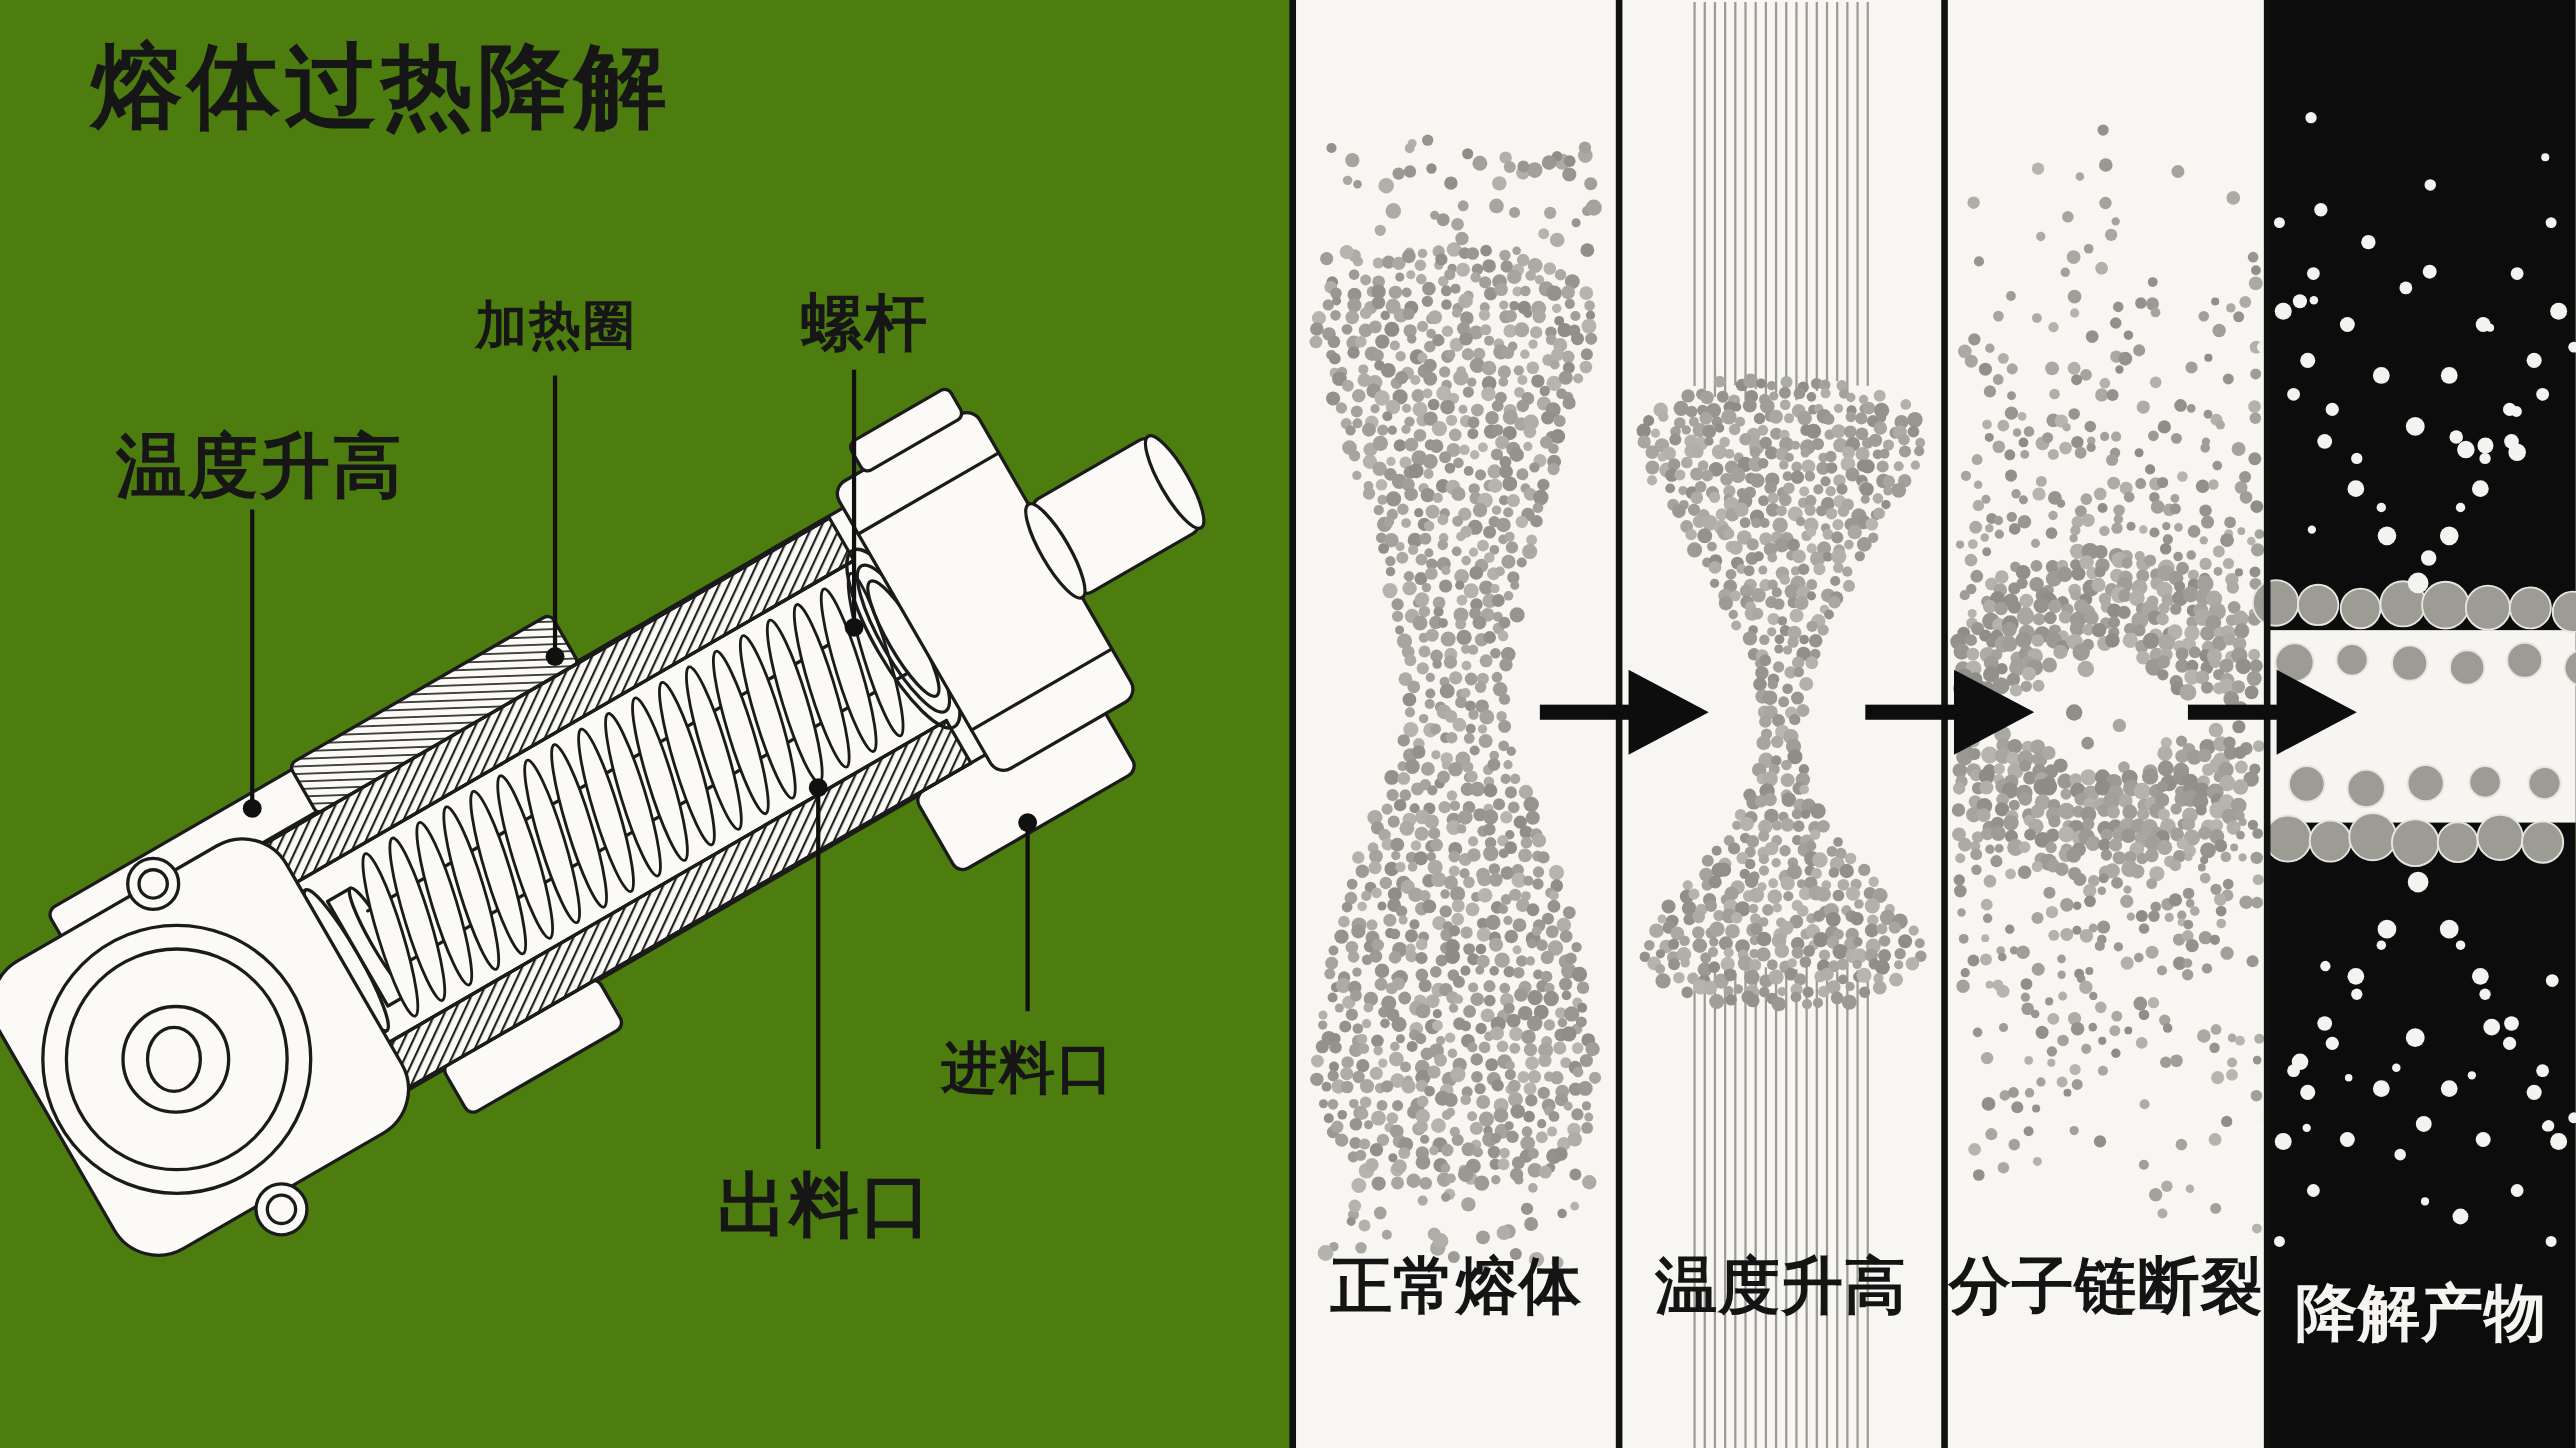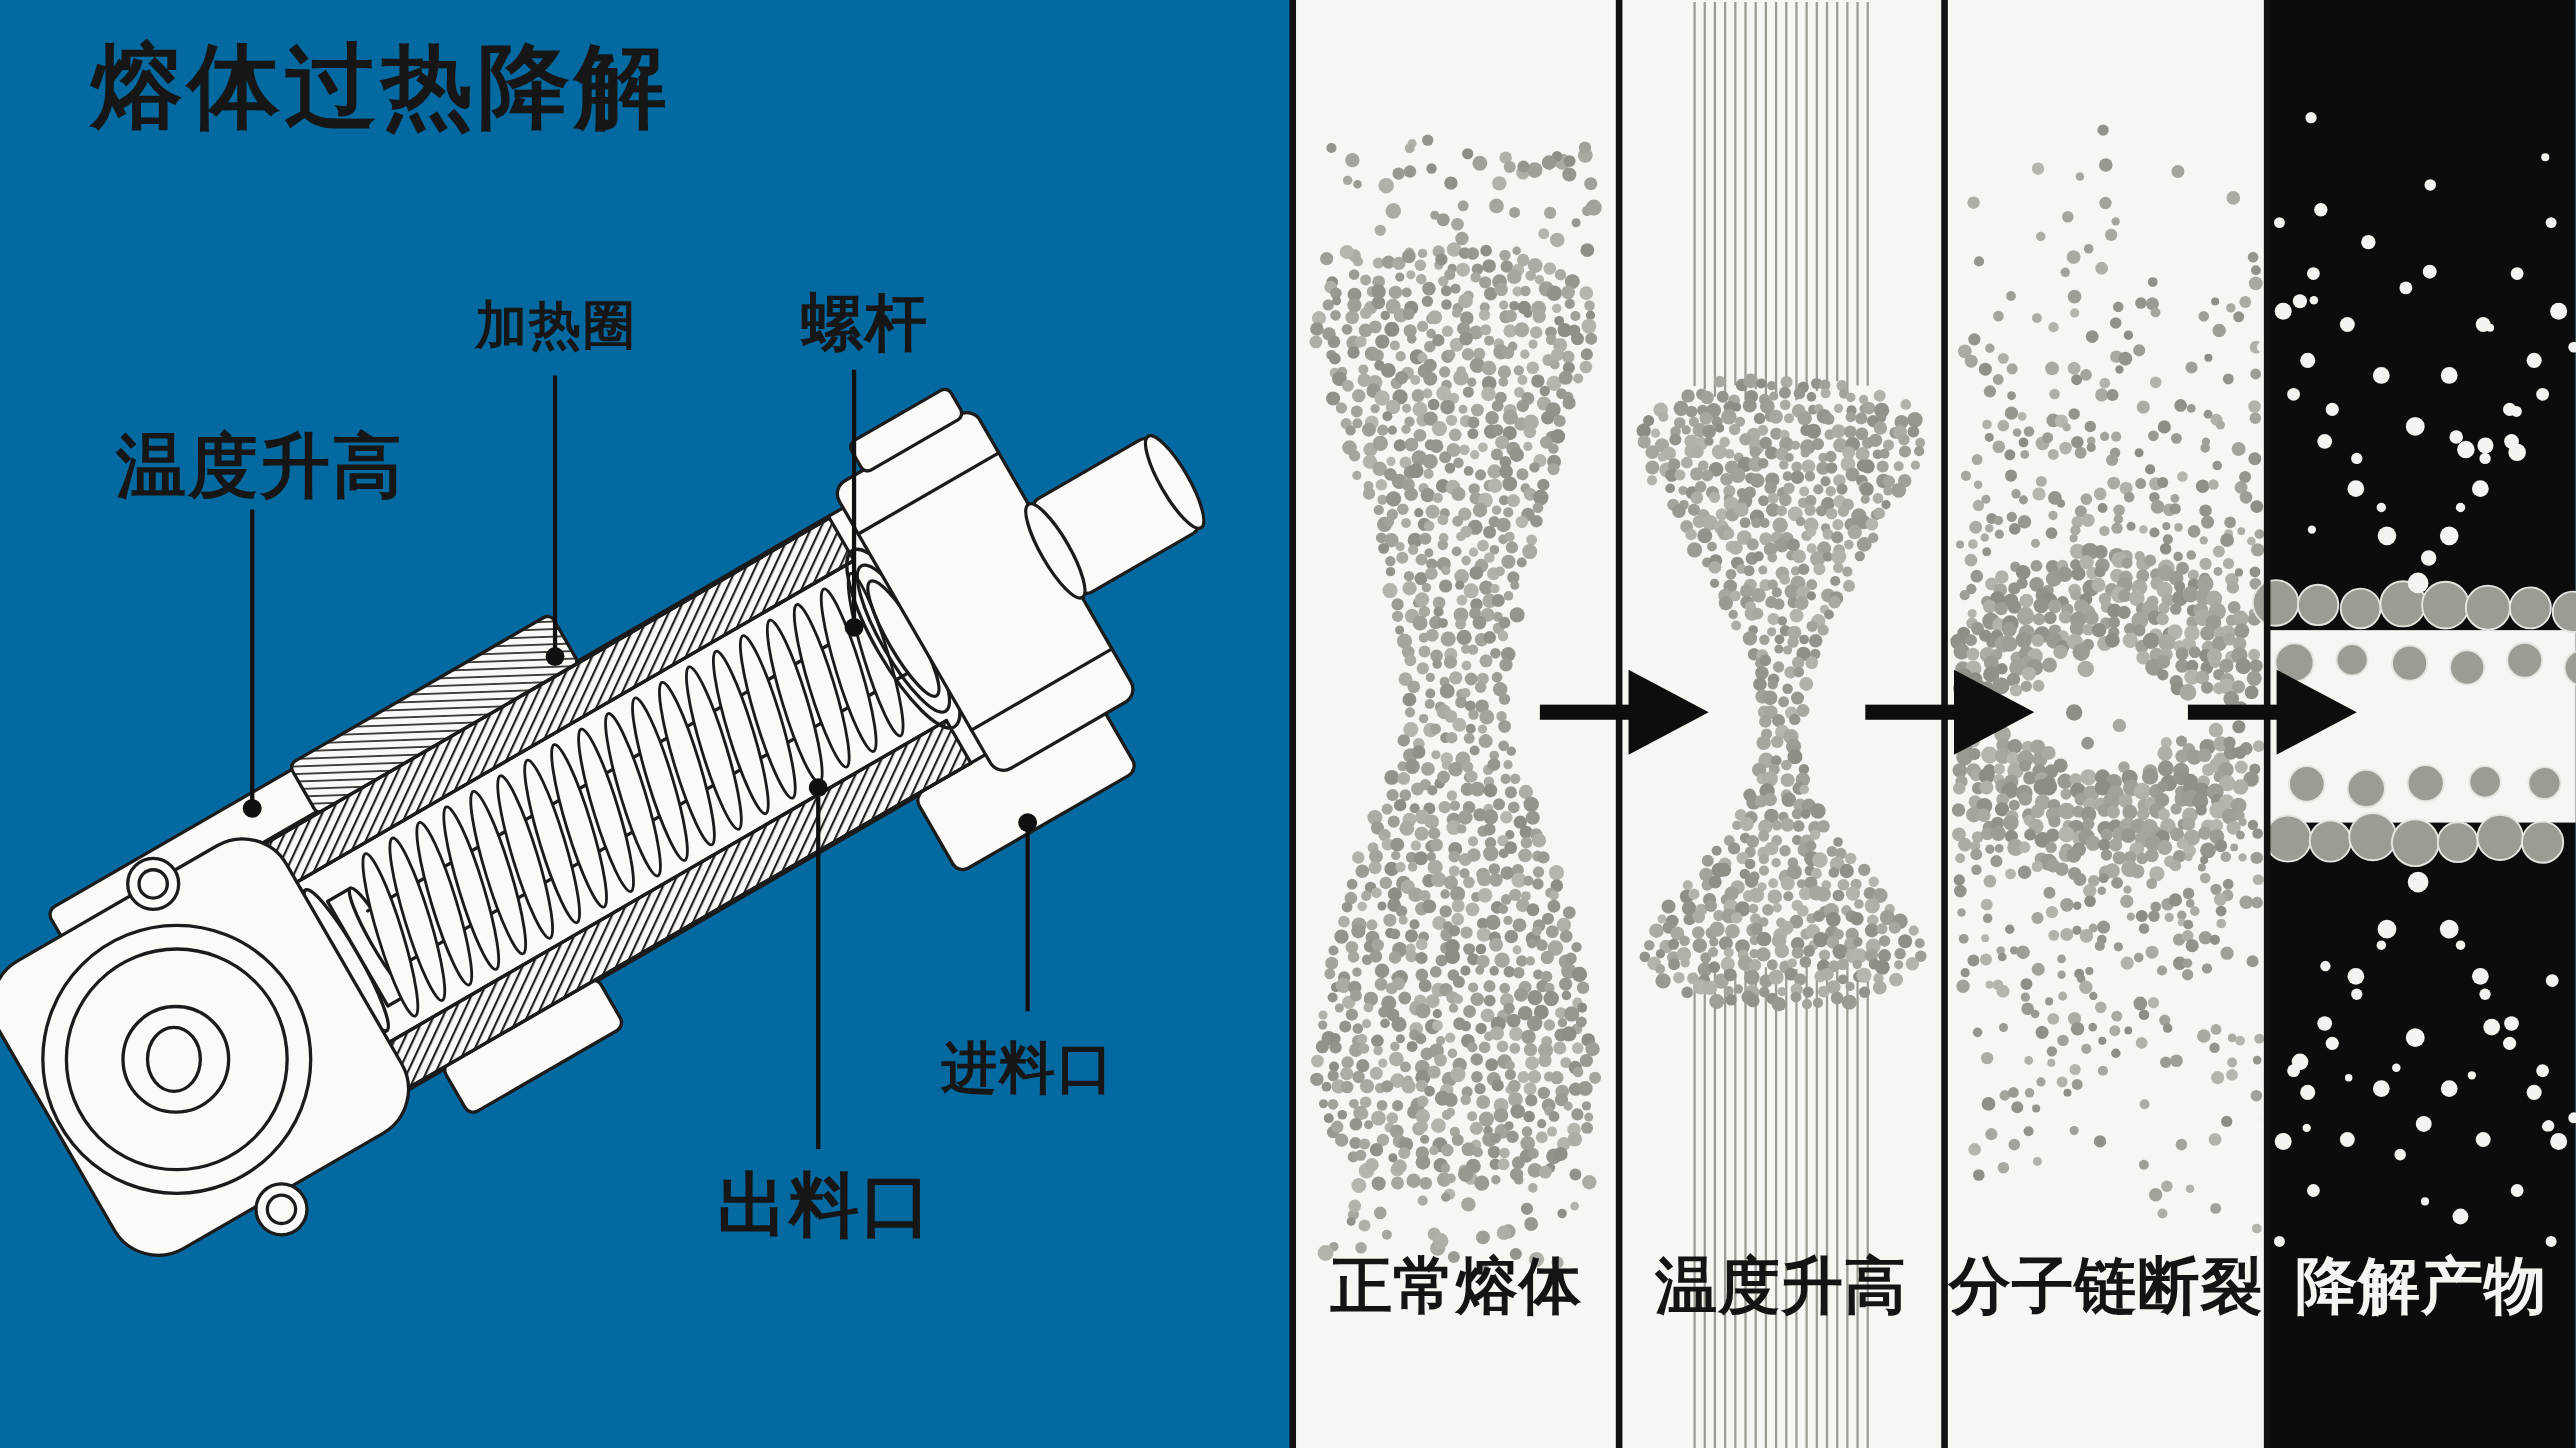--- a/index.html
+++ b/index.html
@@ -1,33 +1,33 @@
 <!DOCTYPE html>
 <html style="font-size:15px"><head>
 <meta charset="utf-8">
 <style>
   html,body{margin:0;padding:0;}
   body{width:2576px;height:1448px;position:relative;overflow:hidden;
        font-family:"Liberation Sans","DejaVu Sans",sans-serif;}
-  #stage{position:absolute;left:0;top:0;width:2576px;height:1448px;background:#0369a1;}
+  #stage{position:absolute;left:0;top:0;width:2576px;height:1448px;background:#4d7c0f;}
   svg{position:absolute;left:0;top:0;display:block;}
   .lbl{position:absolute;transform:translate(-50%,-50%);white-space:nowrap;
        color:#161616;font-weight:600;letter-spacing:1.9px;line-height:1;}
   #lbl-title{left:91px;top:40px;transform:none;font-size:92px;font-weight:800;letter-spacing:4.7px;}
   #lbl-barrel{left:260px;top:466px;font-size:70px;}
   #lbl-heater{left:556px;top:325px;font-size:52px;}
   #lbl-screw{left:844px;top:323px;font-size:62px;margin-left:21px;}
   #lbl-outlet{left:825px;top:1205px;font-size:70px;}
   #lbl-inlet{left:1028px;top:1068px;font-size:56px;}
   .stage-label{position:absolute;top:1286px;transform:translate(-50%,-50%);
        font-size:62px;font-weight:600;letter-spacing:0.9px;color:#141414;white-space:nowrap;}
   #stage-label-0{left:1456px;}
   #stage-label-1{left:1781px;}
   #stage-label-2{left:2106px;}
-  #stage-label-3{left:2421px;color:#f5f4f0;}
+  #stage-label-3{left:2421px;color:#f5f4f0;margin-top:27px;}
 </style>
 </head>
 <body>
 
 <div id="stage">
 
   <svg id="scene" width="2576" height="1448" viewBox="0 0 2730 1535">
     <defs>
       <pattern id="hatch" width="9" height="9" patternUnits="userSpaceOnUse" patternTransform="rotate(55)">
         <rect width="9" height="9" fill="#fbfaf7"></rect>

